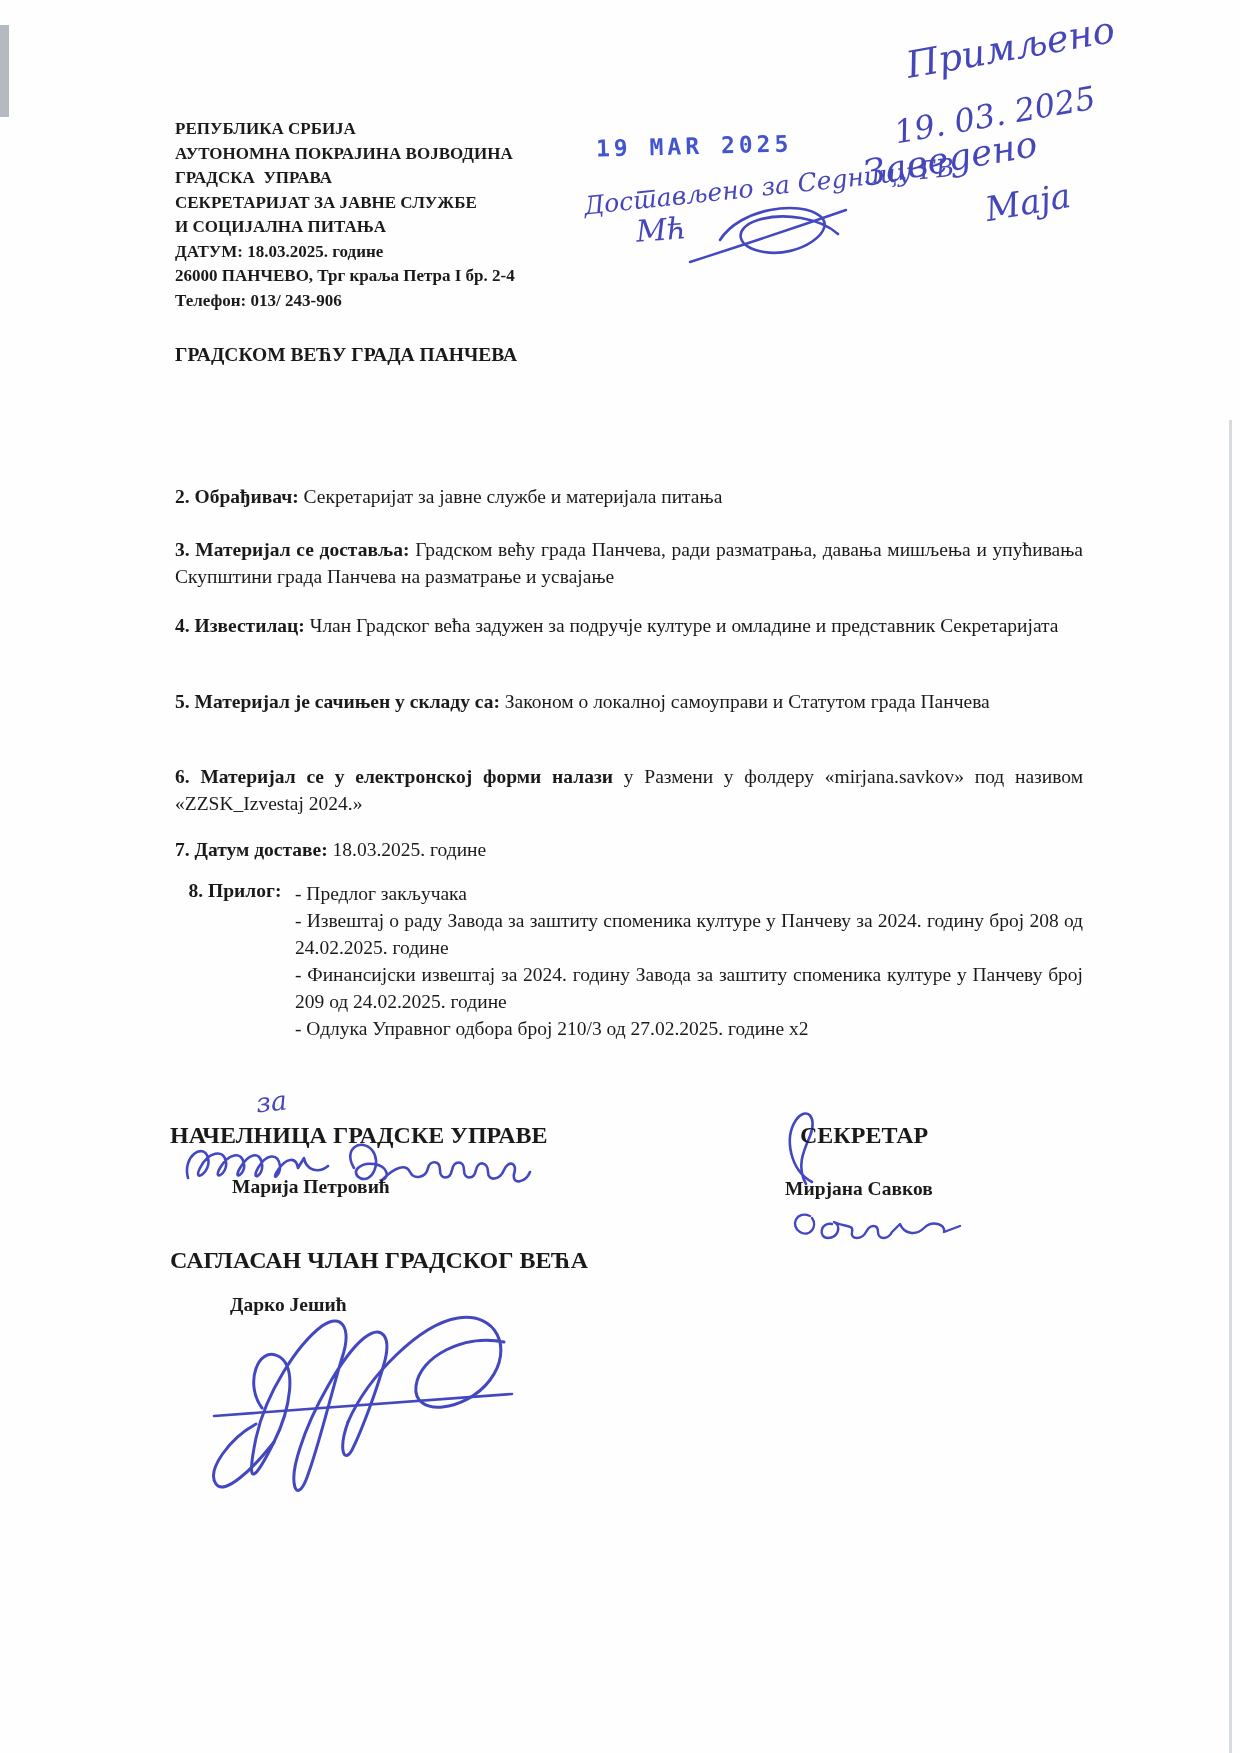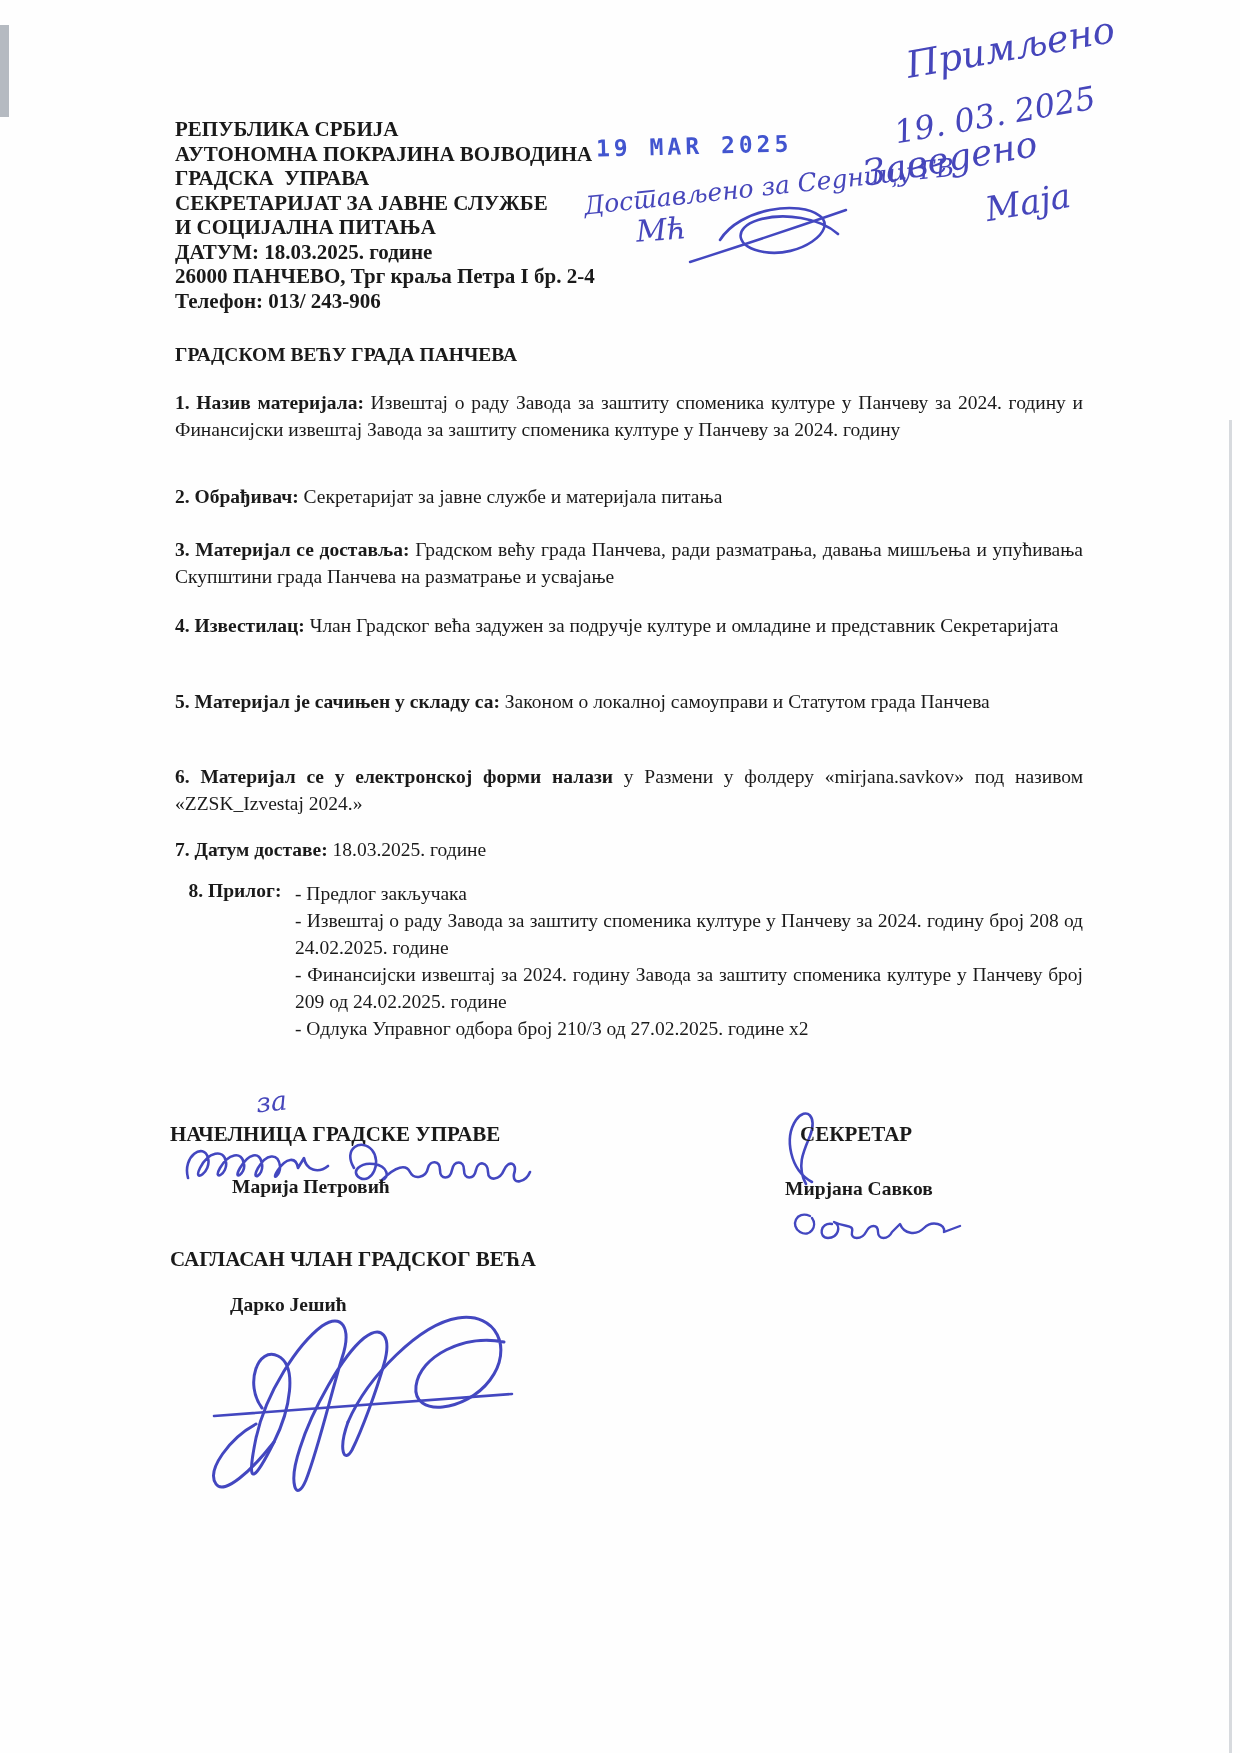--- a/index.html
+++ b/index.html
@@ -6,21 +6,21 @@
   .page {
     position:relative; width:1240px; height:1753px;
     background:#fefefe; overflow:hidden;
     font-family:"Liberation Serif", serif; color:#1a1a1a;
   }
   
   .edge-left  { position:absolute; left:0; top:25px; width:9px; height:92px; background:#a8aeb6; opacity:.85; }
   .edge-right { position:absolute; left:1229px; top:420px; width:3px; height:1333px; background:#d7dade; }
 
   
-  .hdr { position:absolute; left:175px; top:117px; font-size:21px; font-weight:bold; line-height:24.5px; white-space:pre; }
+  .hdr { position:absolute; left:175px; top:117px; font-size:17px; font-weight:bold; line-height:24.5px; white-space:pre; }
   .recipient { position:absolute; left:175px; top:344px; font-size:19.5px; font-weight:bold; }
   .para { position:absolute; left:175px; width:908px; font-size:19.5px; line-height:27px; text-align:justify; margin:0; }
   .para .b { font-weight:bold; }
   .attach-row { position:absolute; left:175px; top:880px; width:908px; display:flex; }
   .attach-label { width:120px; font-size:19.5px; font-weight:bold; flex:0 0 auto;text-align:center; }
   .attach-list { flex:1 1 auto; }
   .attach-list p { margin:0; font-size:19.5px; line-height:27px; text-align:justify; }
 
   
   .stamp {
@@ -33,21 +33,21 @@
   .delivery-note { position:absolute; left:583px; top:172px; font-size:25px; transform:rotate(-6deg); }
   .delivery-initials { position:absolute; left:636px; top:212px; font-size:30px; transform:rotate(-4deg); }
   .corner-note div { position:absolute; transform:rotate(-10deg); }
   .cn1 { left:905px; top:26px;  font-size:37px; }
   .cn2 { left:893px; top:96px;  font-size:32px; }
   .cn3 { left:862px; top:138px; font-size:36px; }
   .cn4 { left:985px; top:182px; font-size:34px; }
   .za-note { position:absolute; left:256px; top:1086px; font-size:27px; transform:rotate(-6deg); }
 
   
-  .sig-title { position:absolute; font-size:21px; font-weight:bold; white-space:nowrap; }
+  .sig-title { position:absolute; font-size:24px; font-weight:bold; white-space:nowrap; }
   .sig-name  { position:absolute; font-size:19.5px; font-weight:bold; white-space:nowrap; }
   .t-left   { left:170px; top:1122px; }
   .n-left   { left:232px; top:1176px; }
   .t-right  { left:800px; top:1122px; }
   .n-right  { left:785px; top:1178px; }
   .t-bottom { left:170px; top:1247px; }
   .n-bottom { left:230px; top:1294px; }
 
   svg.scribble { position:absolute; overflow:visible; }
   svg.scribble path { fill:none; stroke:#4347c0; stroke-linecap:round; stroke-linejoin:round; }
@@ -72,21 +72,20 @@
 
   <div class="corner-note">
     <div class="hand cn1">Примљено</div>
     <div class="hand cn2">19. 03. 2025</div>
     <div class="hand cn3">Заведено</div>
     <div class="hand cn4">Маја</div>
   </div>
 
   <div class="recipient">ГРАДСКОМ ВЕЋУ ГРАДА ПАНЧЕВА</div>
 
-  <p class="para" style="top:389px;"><span class="b">1. Назив материјала:</span> <span>Извештај о раду Завода за заштиту споменика културе у Панчеву за 2024. годину и Финансијски извештај Завода за заштиту споменика културе у Панчеву за 2024. годину</span></p>
   <p class="para" style="top:483px;"><span class="b">2. Обрађивач:</span> <span>Секретаријат за јавне службе и материјала питања</span></p>
   <p class="para" style="top:536px;"><span class="b">3. Материјал се доставља:</span> <span>Градском већу града Панчева, ради разматрања, давања мишљења и упућивања Скупштини града Панчева на разматрање и усвајање</span></p>
   <p class="para" style="top:612px;"><span class="b">4. Известилац:</span> <span>Члан Градског већа задужен за подручје културе и омладине и представник Секретаријата</span></p>
   <p class="para" style="top:688px;"><span class="b">5. Материјал је сачињен у складу са:</span> <span>Законом о локалној самоуправи и Статутом града Панчева</span></p>
   <p class="para" style="top:763px;"><span class="b">6. Материјал се у електронској форми налази</span> <span>у Размени у фолдеру «mirjana.savkov» под називом «ZZSK_Izvestaj 2024.»</span></p>
   <p class="para" style="top:836px;"><span class="b">7. Датум доставе:</span> <span>18.03.2025. године</span></p>
 
   <div class="attach-row">
     <div class="attach-label">8. Прилог:</div>
     <div class="attach-list">

